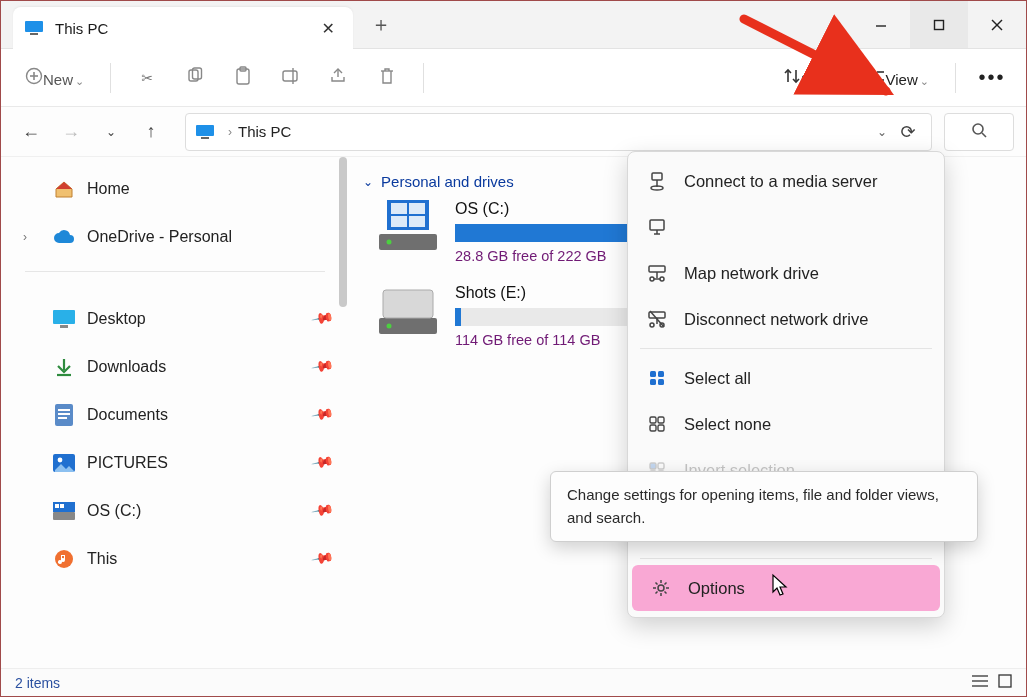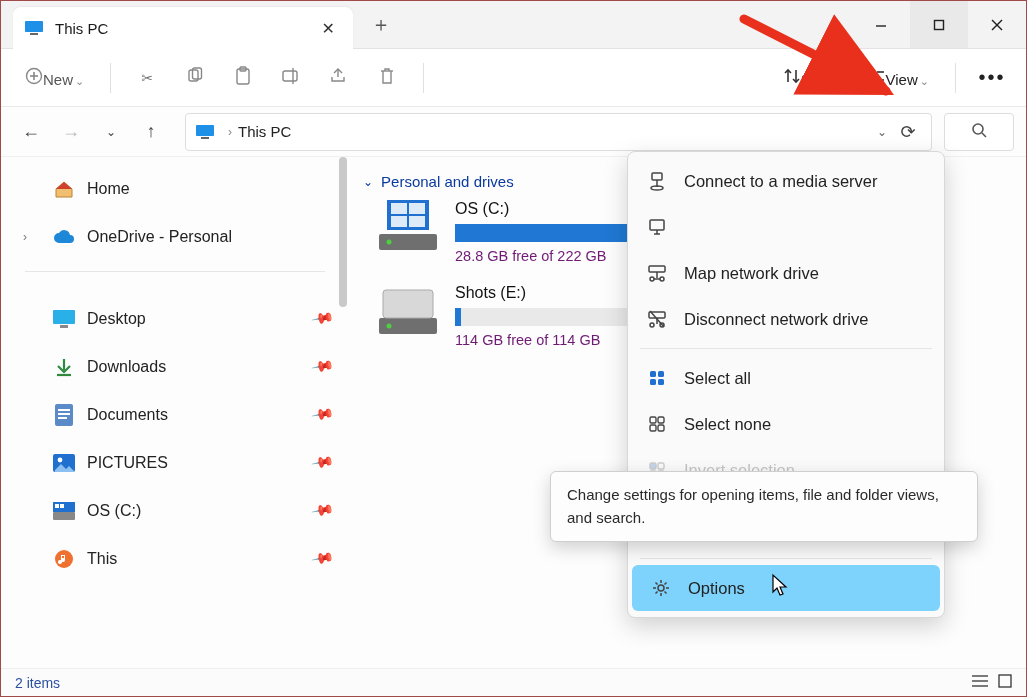--- a/index.html
+++ b/index.html
@@ -213,21 +213,21 @@
   .ctxitem {
     display:flex;
     align-items:center;
     gap:16px;
     padding:12px 18px;
     font-size:16.5px;
     color:#222;
     cursor:pointer;
     text-align:center;
   }
-  .ctxitem.hover { background:#7dd3fc; border-radius:6px; margin:0 4px;}
+  .ctxitem.hover { background:#f9a8d4; border-radius:6px; margin:0 4px;}
   .ctxsep { height:1px; background:#e4e4e4; margin:6px 12px;}
   .ctxicon { width:22px; height:22px; display:flex; align-items:center; justify-content:center; color:#444;}
 
   
   .tooltip {
     position:absolute;
     left:549px; top:470px;
     width:428px;
     background:#fdfdfd;
     border:1px solid #cfcfcf;

